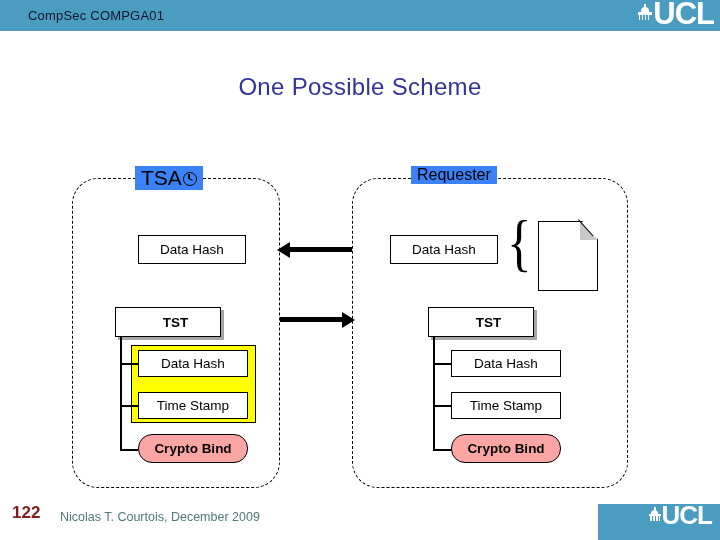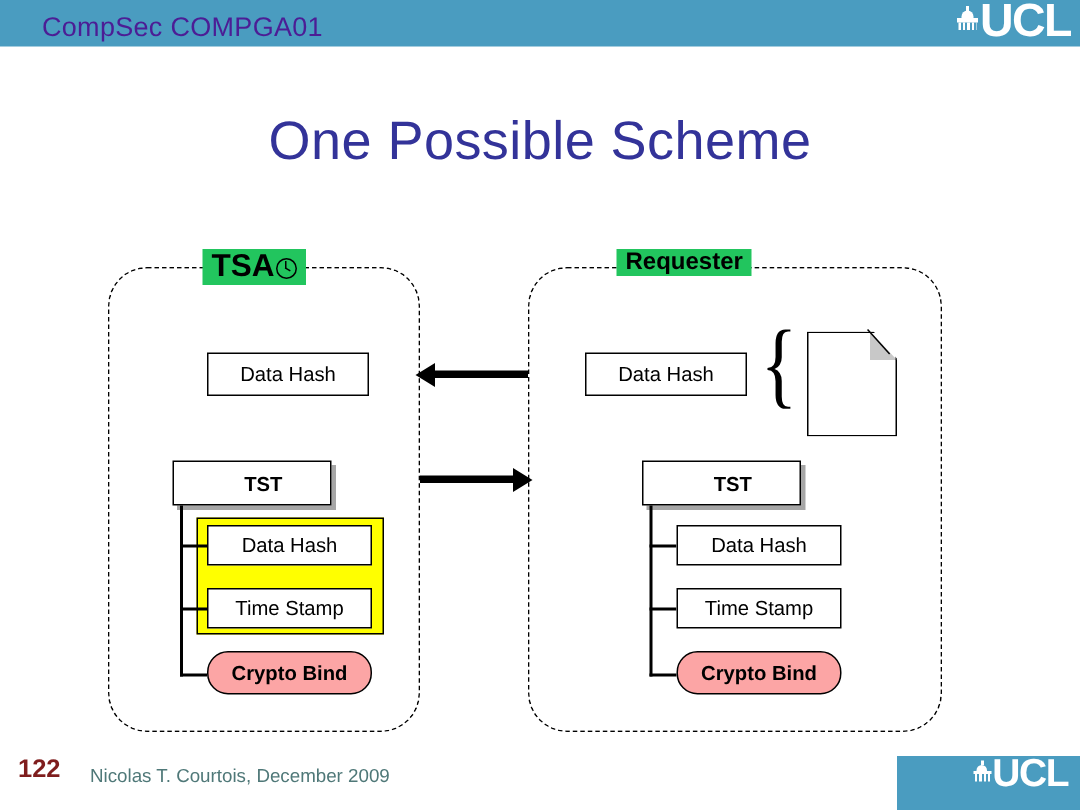--- a/index.html
+++ b/index.html
@@ -11,21 +11,21 @@
     position:relative;
   }
 
   
   #header {
     position:absolute; left:0; top:0; width:720px; height:31px;
     background:#4a9cc0;
   }
   #header-title {
     position:absolute; left:28px; top:8px;
-    font-size:18px; color:#4c1d95; letter-spacing:0.2px;
+    font-size:13px; color:#0f172a; letter-spacing:0.2px;
     white-space:nowrap;
   }
   .ucl-logo {
     position:absolute; display:flex; align-items:flex-end;
     color:#ffffff; font-weight:bold; letter-spacing:-1px;
   }
   #header-logo { right:6px; top:-2px; }
   #header-logo .ucl-text { font-size:31px; line-height:31px; }
   .ucl-dome {
     position:relative; width:14px; height:16px; margin-right:1px;
@@ -43,41 +43,41 @@
   }
   .ucl-dome .cols {
     position:absolute; left:1px; top:11px; width:12px; height:5px;
     background:repeating-linear-gradient(to right,#fff 0 1.5px, transparent 1.5px 3px);
   }
 
   
   #slide-title {
     position:absolute; left:0; top:73px; width:720px;
     text-align:center;
-    font-size:36px; color:#333399; font-weight:normal;
+    font-size:24px; color:#333399; font-weight:normal;
     letter-spacing:0.3px;
   }
 
   
   #diagram { position:absolute; left:0; top:0; width:720px; height:540px; }
 
   .party {
     position:absolute;
     border:1.6px dashed #000;
     border-radius:26px;
     box-sizing:border-box;
     background:transparent;
   }
   #party-tsa       { left:72px;  top:178px; width:208px; height:310px; }
   #party-requester { left:352px; top:178px; width:276px; height:310px; }
 
   .party-label {
     position:absolute; top:-13px;
-    background:#22c55e;
-    font-weight:bold; color:#000;
+    background:#3b82f6;
+    font-weight:normal; color:#000;
     padding:0 6px;
     white-space:nowrap;
     display:flex; align-items:center;
   }
   #label-tsa { left:62px; font-size:21px; }
   #label-requester { left:58px; font-size:16px; }
 
   .clock-icon {
     display:inline-block;
     width:14px; height:14px; margin-left:1px;

